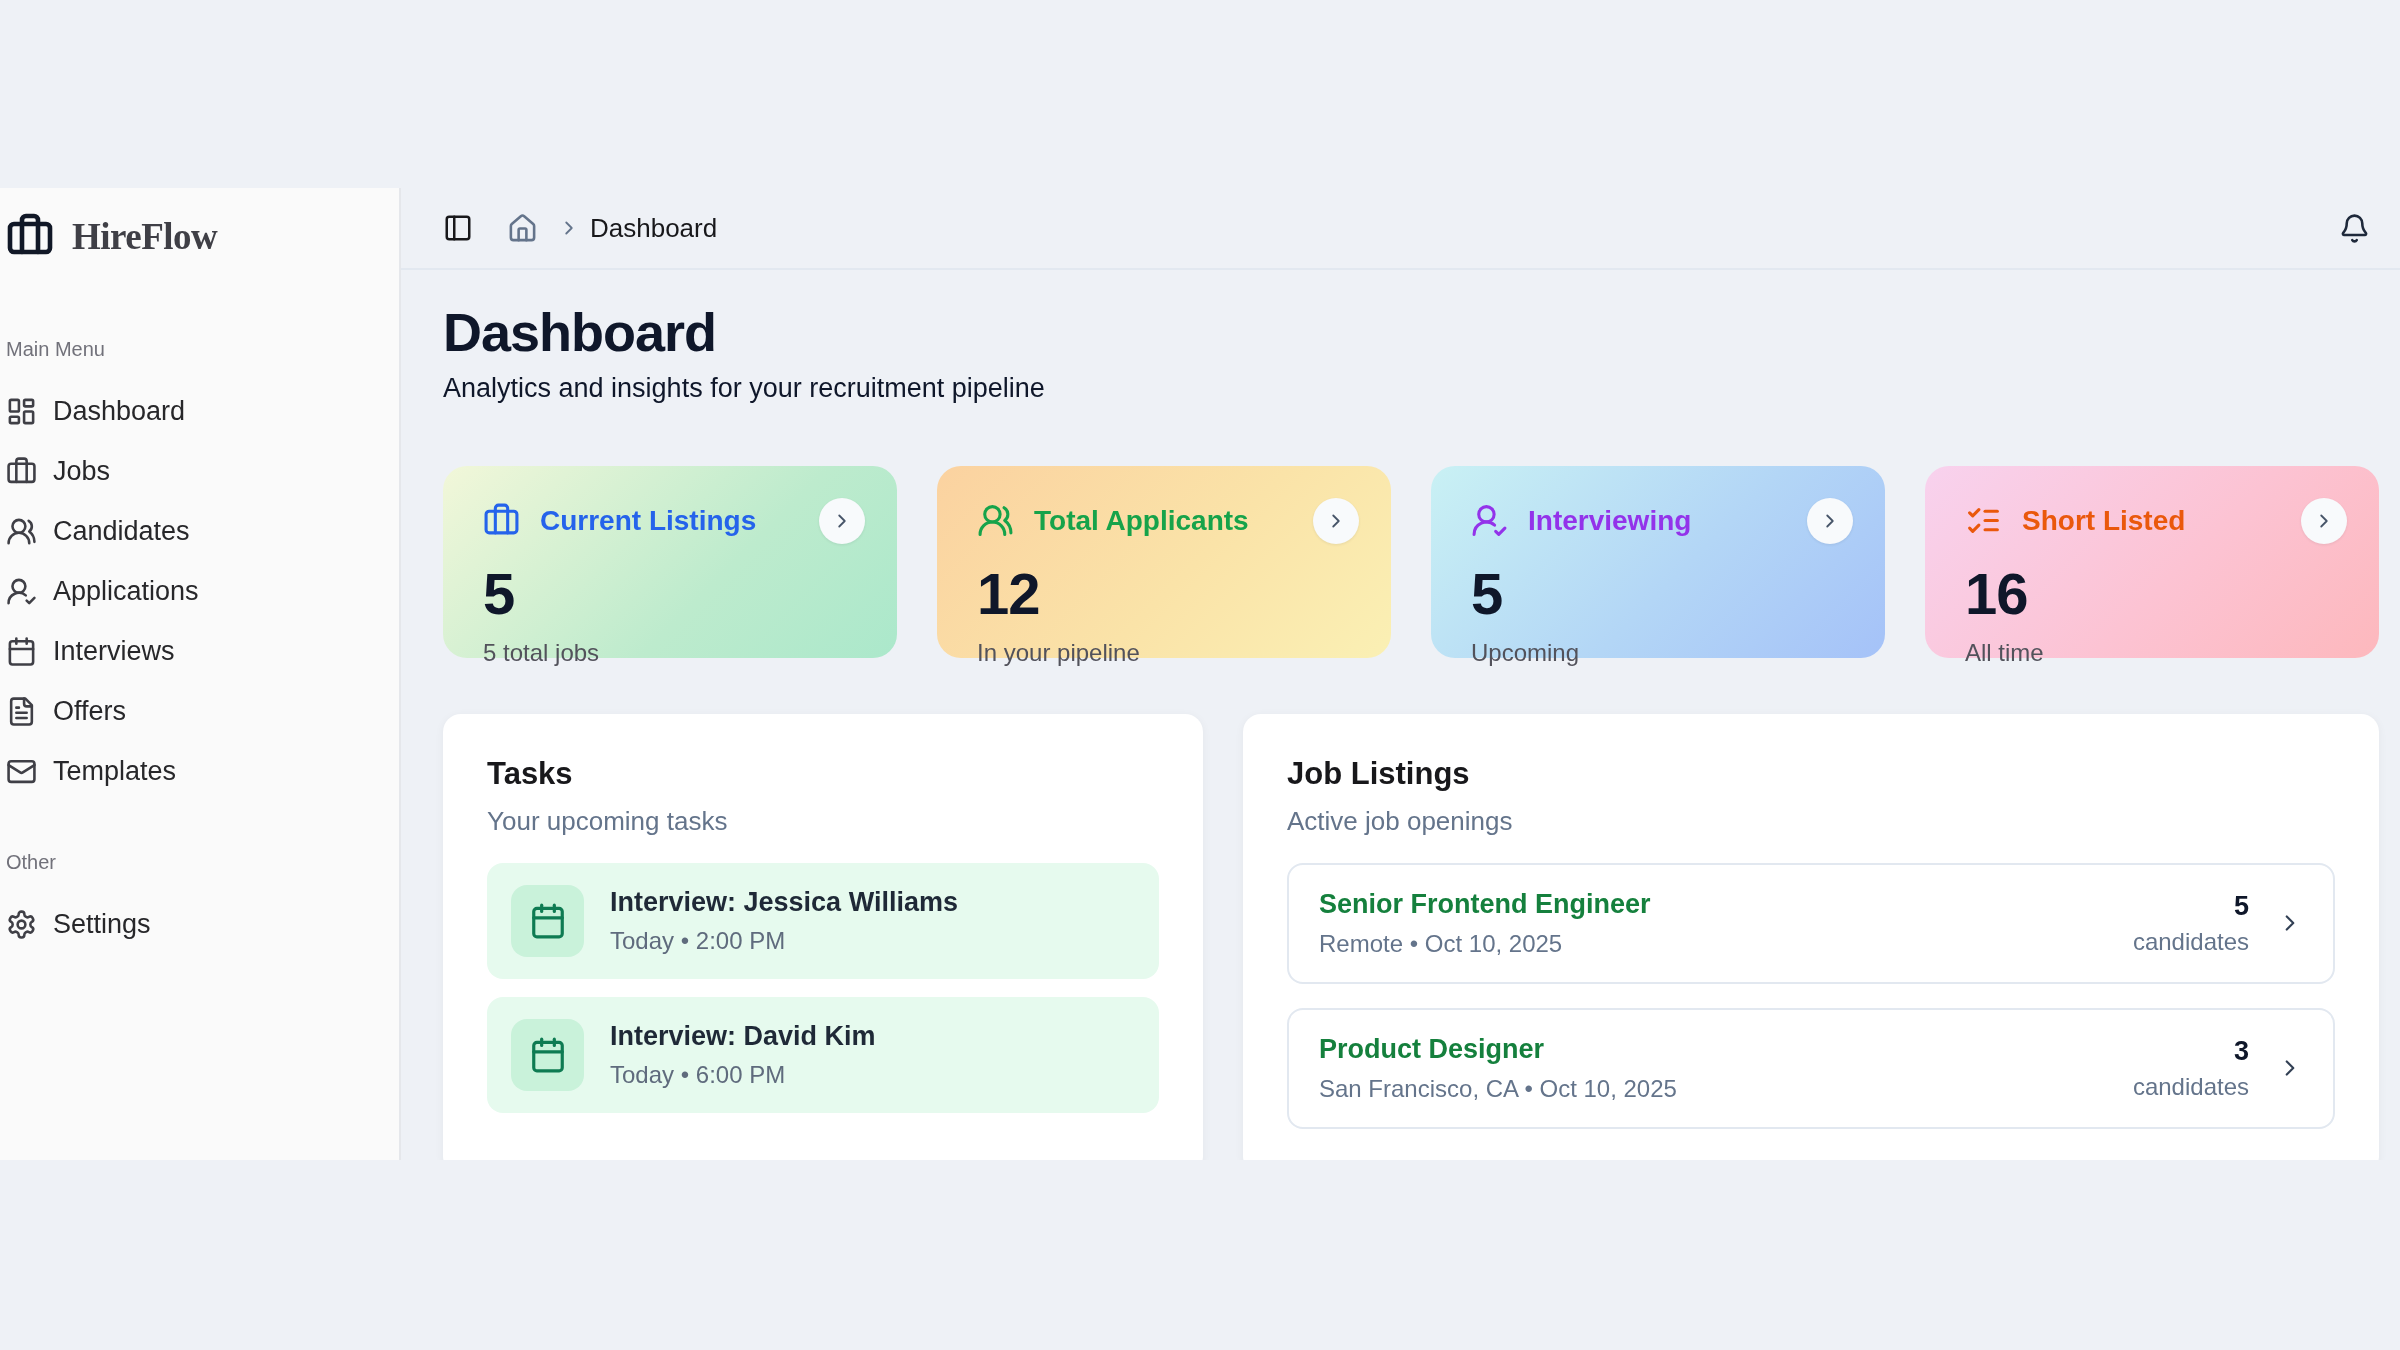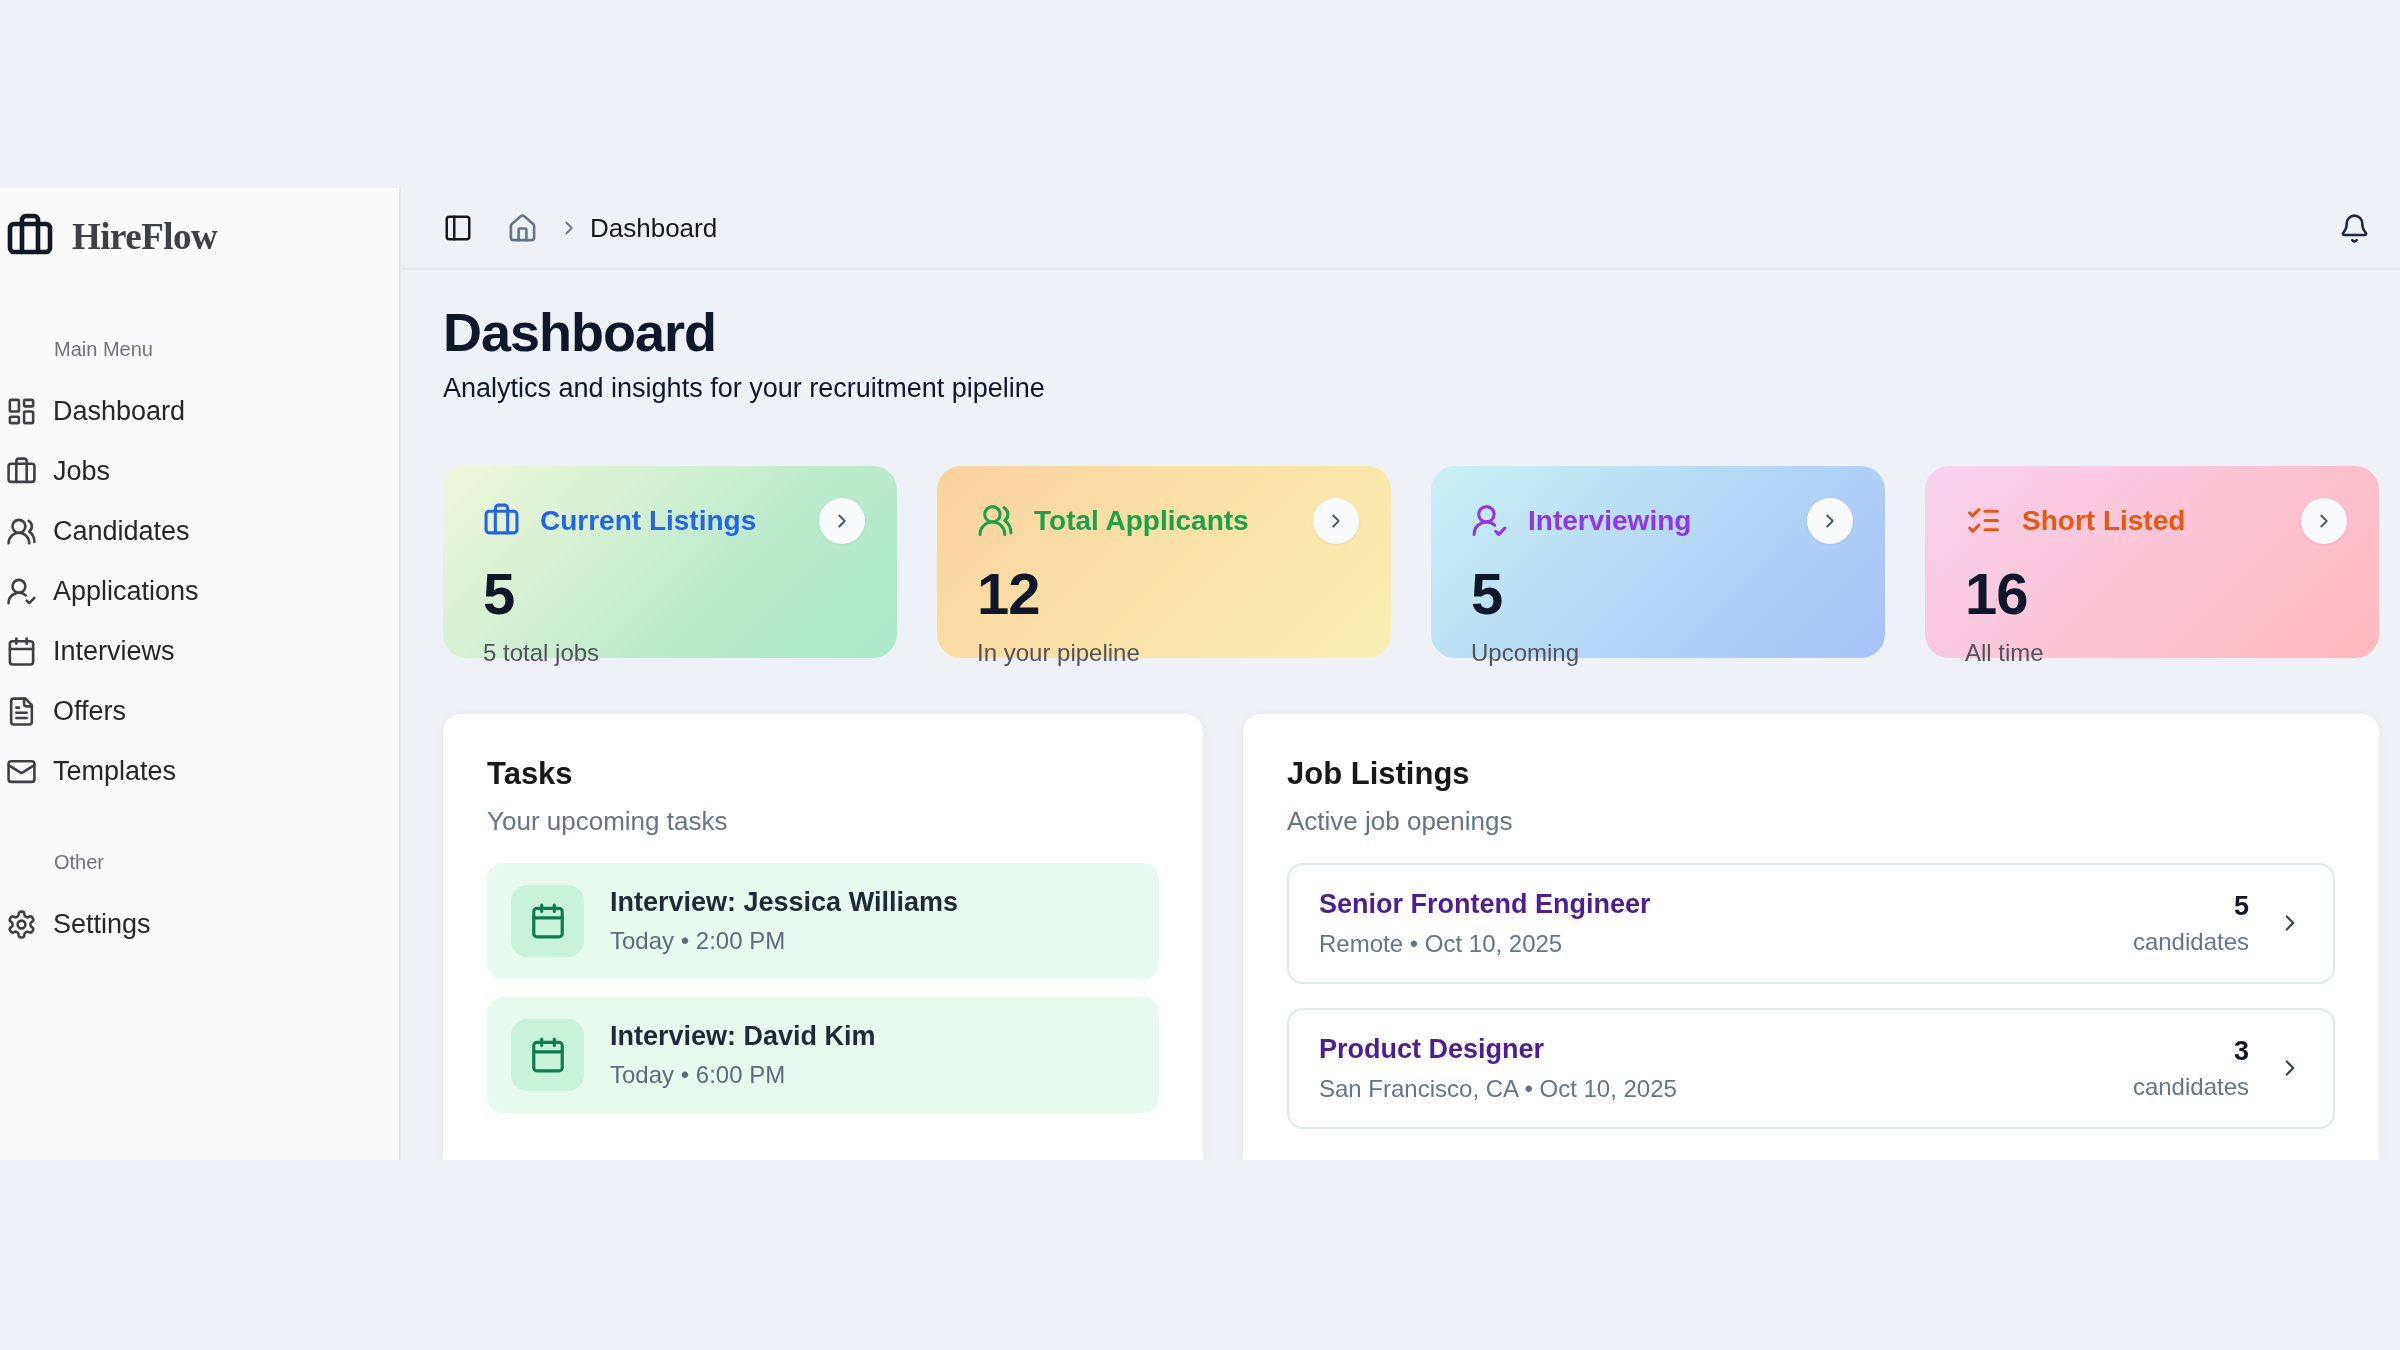--- a/index.html
+++ b/index.html
@@ -25,21 +25,21 @@
     width:401px; min-width:401px;
     background:#fafafa;
     border-right:2px solid #e5e7eb;
     padding:24px 10px 0 4px;
   }
   .logo-row { display:flex; align-items:center; gap:18px; padding-left:2px;font-family:Liberation Serif, serif; }
   .logo-row svg { width:48px; height:48px; color:#111827; }
   .logo-text { font-size:37px; font-weight:700; color:#3f3f46; letter-spacing:-0.5px; }
   .section-label {
     font-size:20px; font-weight:500; color:#71717a;
-    margin-top:78px; padding-left:2px;margin-left:48px;
+    margin-top:78px; padding-left:2px;
   }
   .section-label.second { margin-top:50px; }
   .nav { margin-top:20px; }
   .nav-item {
     display:flex; align-items:center; gap:16px;
     height:60px; padding-left:2px;
     font-size:27px; font-weight:500; color:#27272a;
     border-radius:12px; cursor:pointer;
   }
   .nav-item svg { width:31px; height:31px; color:#3f3f46; }
@@ -130,21 +130,21 @@
 
   .job-item {
     border:2px solid #e2e8f0; border-radius:16px;
     background:#fff;
     padding:24px 30px; margin-top:26px;
     display:flex; align-items:center;
     cursor:pointer;
   }
   .job-item + .job-item { margin-top:24px; }
   .job-info { flex:1; min-width:0; }
-  .job-title { font-size:27px; font-weight:700; color:#4c1d95; }
+  .job-title { font-size:27px; font-weight:700; color:#15803d; }
   .job-meta { font-size:24px; color:#64748b; margin-top:10px; }
   .job-count { text-align:right; margin-right:28px; }
   .job-count-value { font-size:27px; font-weight:700; color:#0f172a; }
   .job-count-label { font-size:24px; color:#64748b; margin-top:6px; }
   .job-chev svg { width:26px; height:26px; color:#334155; }
 </style>
 </head>
 <body>
 
 <svg width="0" height="0" style="position:absolute">

